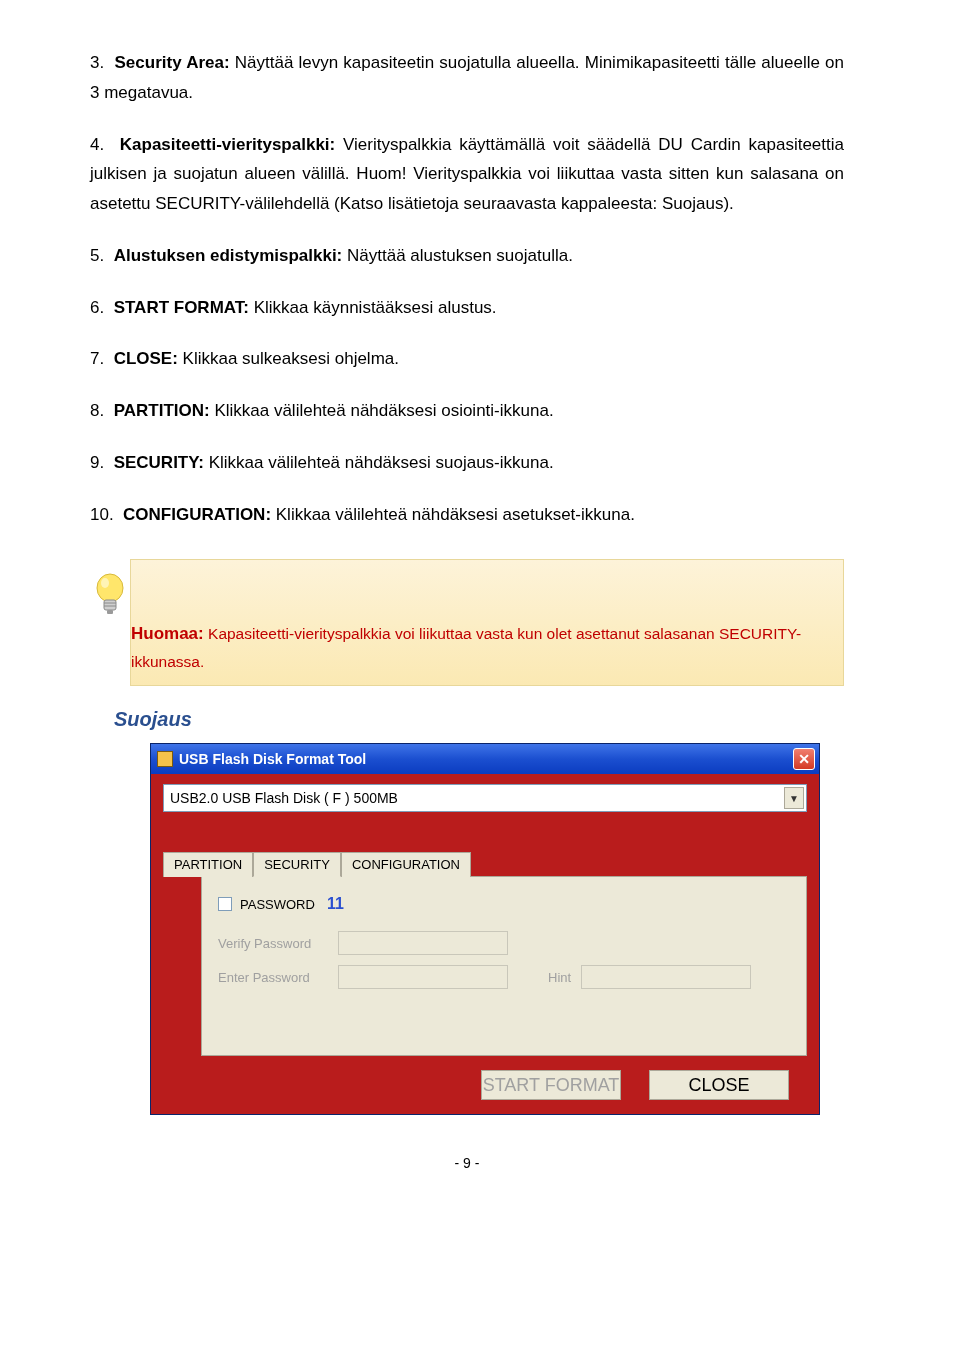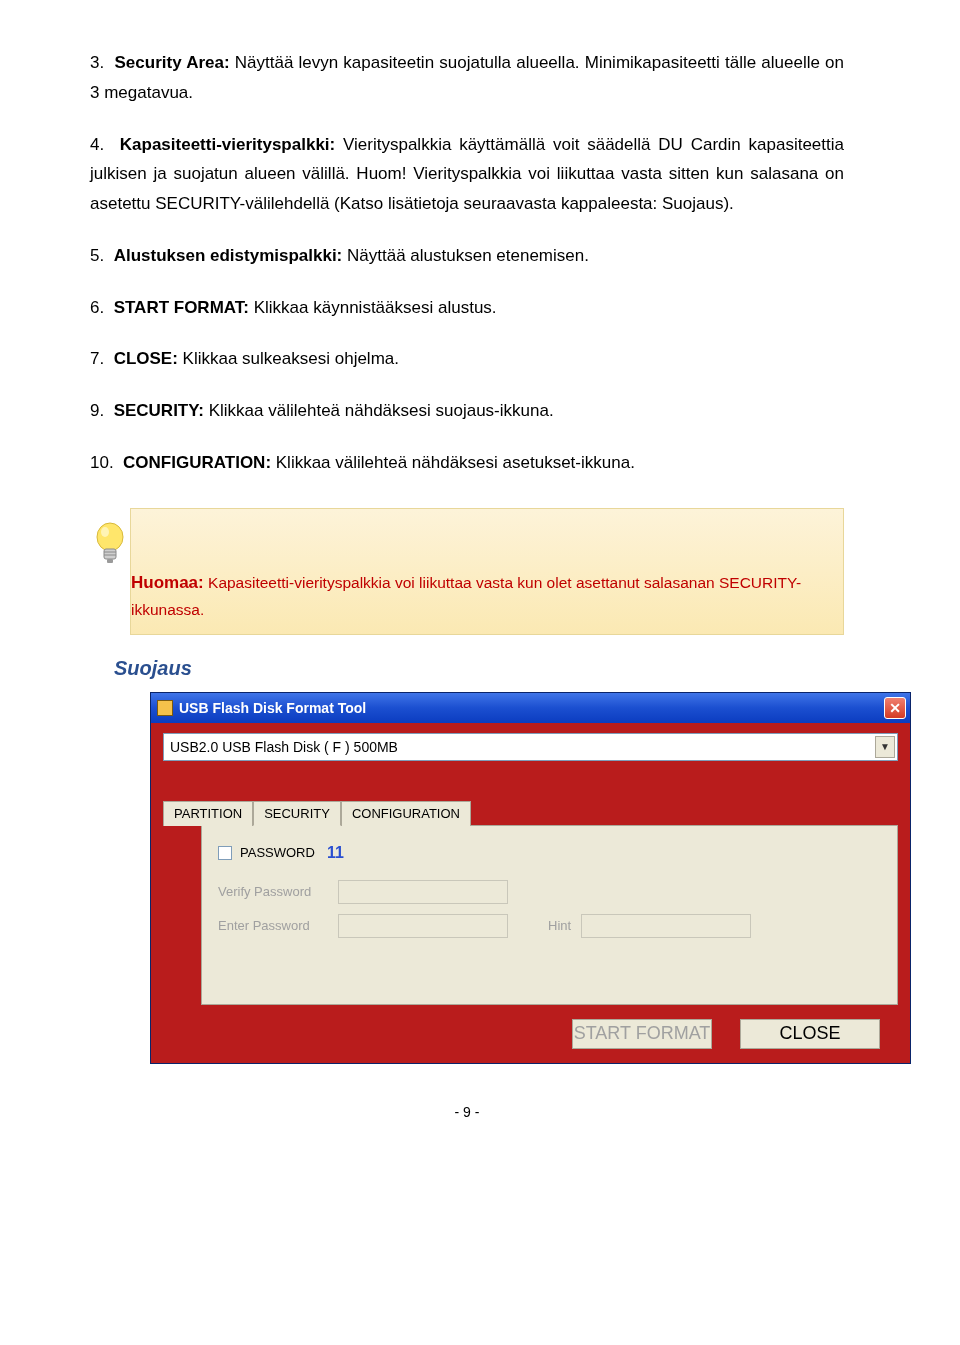--- a/index.html
+++ b/index.html
@@ -53,21 +53,21 @@
   }
   .section-heading{
     font-size:20px;
     font-style:italic;
     font-weight:bold;
     color:#2a4f8f;
     margin: 22px 0 12px 24px;
   }
   
   .win {
-    width: 761px;
+    width: 670px;
     margin: 6px 0 0 60px;
     font-family: Tahoma, Arial, sans-serif;
     border:1px solid #0a246a;
   }
   .titlebar{
     background: linear-gradient(#3f74e8,#1b4fd0 50%,#0b3cc0);
     height:30px;
     display:flex;
     align-items:center;
     padding:0 4px 0 6px;
@@ -169,23 +169,24 @@
   }
 </style>
 </head>
 <body>
 
 <div class="page">
 
   <div id="items-container">
       <div class="item"><span class="num">3.</span>&nbsp;&nbsp;<span class="bold">Security Area:</span><span class="rest"> Näyttää levyn kapasiteetin suojatulla alueella. Minimikapasiteetti tälle alueelle on 3 megatavua.</span></div>
       <div class="item"><span class="num">4.</span>&nbsp;&nbsp;<span class="bold">Kapasiteetti-vierityspalkki:</span><span class="rest"> Vierityspalkkia käyttämällä voit säädellä DU Cardin kapasiteettia julkisen ja suojatun alueen välillä. Huom! Vierityspalkkia voi liikuttaa vasta sitten kun salasana on asetettu SECURITY-välilehdellä (Katso lisätietoja seuraavasta kappaleesta: Suojaus).</span></div>
-      <div class="item"><span class="num">5.</span>&nbsp;&nbsp;<span class="bold">Alustuksen edistymispalkki:</span><span class="rest"> Näyttää alustuksen etenemisen.</span></div>
+      <div class="item"><span class="num">5.</span>&nbsp;&nbsp;<span class="bold">Alustuksen edistymispalkki:</span><span class="rest"> Näyttää alustuksen suojatulla.</span></div>
       <div class="item"><span class="num">6.</span>&nbsp;&nbsp;<span class="bold">START FORMAT:</span><span class="rest"> Klikkaa käynnistääksesi alustus.</span></div>
       <div class="item"><span class="num">7.</span>&nbsp;&nbsp;<span class="bold">CLOSE:</span><span class="rest"> Klikkaa sulkeaksesi ohjelma.</span></div>
+      <div class="item"><span class="num">8.</span>&nbsp;&nbsp;<span class="bold">PARTITION:</span><span class="rest"> Klikkaa välilehteä nähdäksesi osiointi-ikkuna.</span></div>
       <div class="item"><span class="num">9.</span>&nbsp;&nbsp;<span class="bold">SECURITY:</span><span class="rest"> Klikkaa välilehteä nähdäksesi suojaus-ikkuna.</span></div>
       <div class="item"><span class="num">10.</span>&nbsp;&nbsp;<span class="bold">CONFIGURATION:</span><span class="rest"> Klikkaa välilehteä nähdäksesi asetukset-ikkuna.</span></div>
     </div>
 
   <div class="note-box">
     <div class="bulb-wrap">
       <svg width="38" height="48" viewBox="0 0 38 48">
         <ellipse cx="19" cy="16" rx="13" ry="14" fill="#ffe66b" stroke="#d8b93a" stroke-width="1"></ellipse>
         <ellipse cx="14" cy="11" rx="4" ry="5" fill="#fff7c8" opacity="0.8"></ellipse>
         <rect x="13" y="28" width="12" height="10" rx="2" fill="#cfcfcf" stroke="#8a8a8a"></rect>

